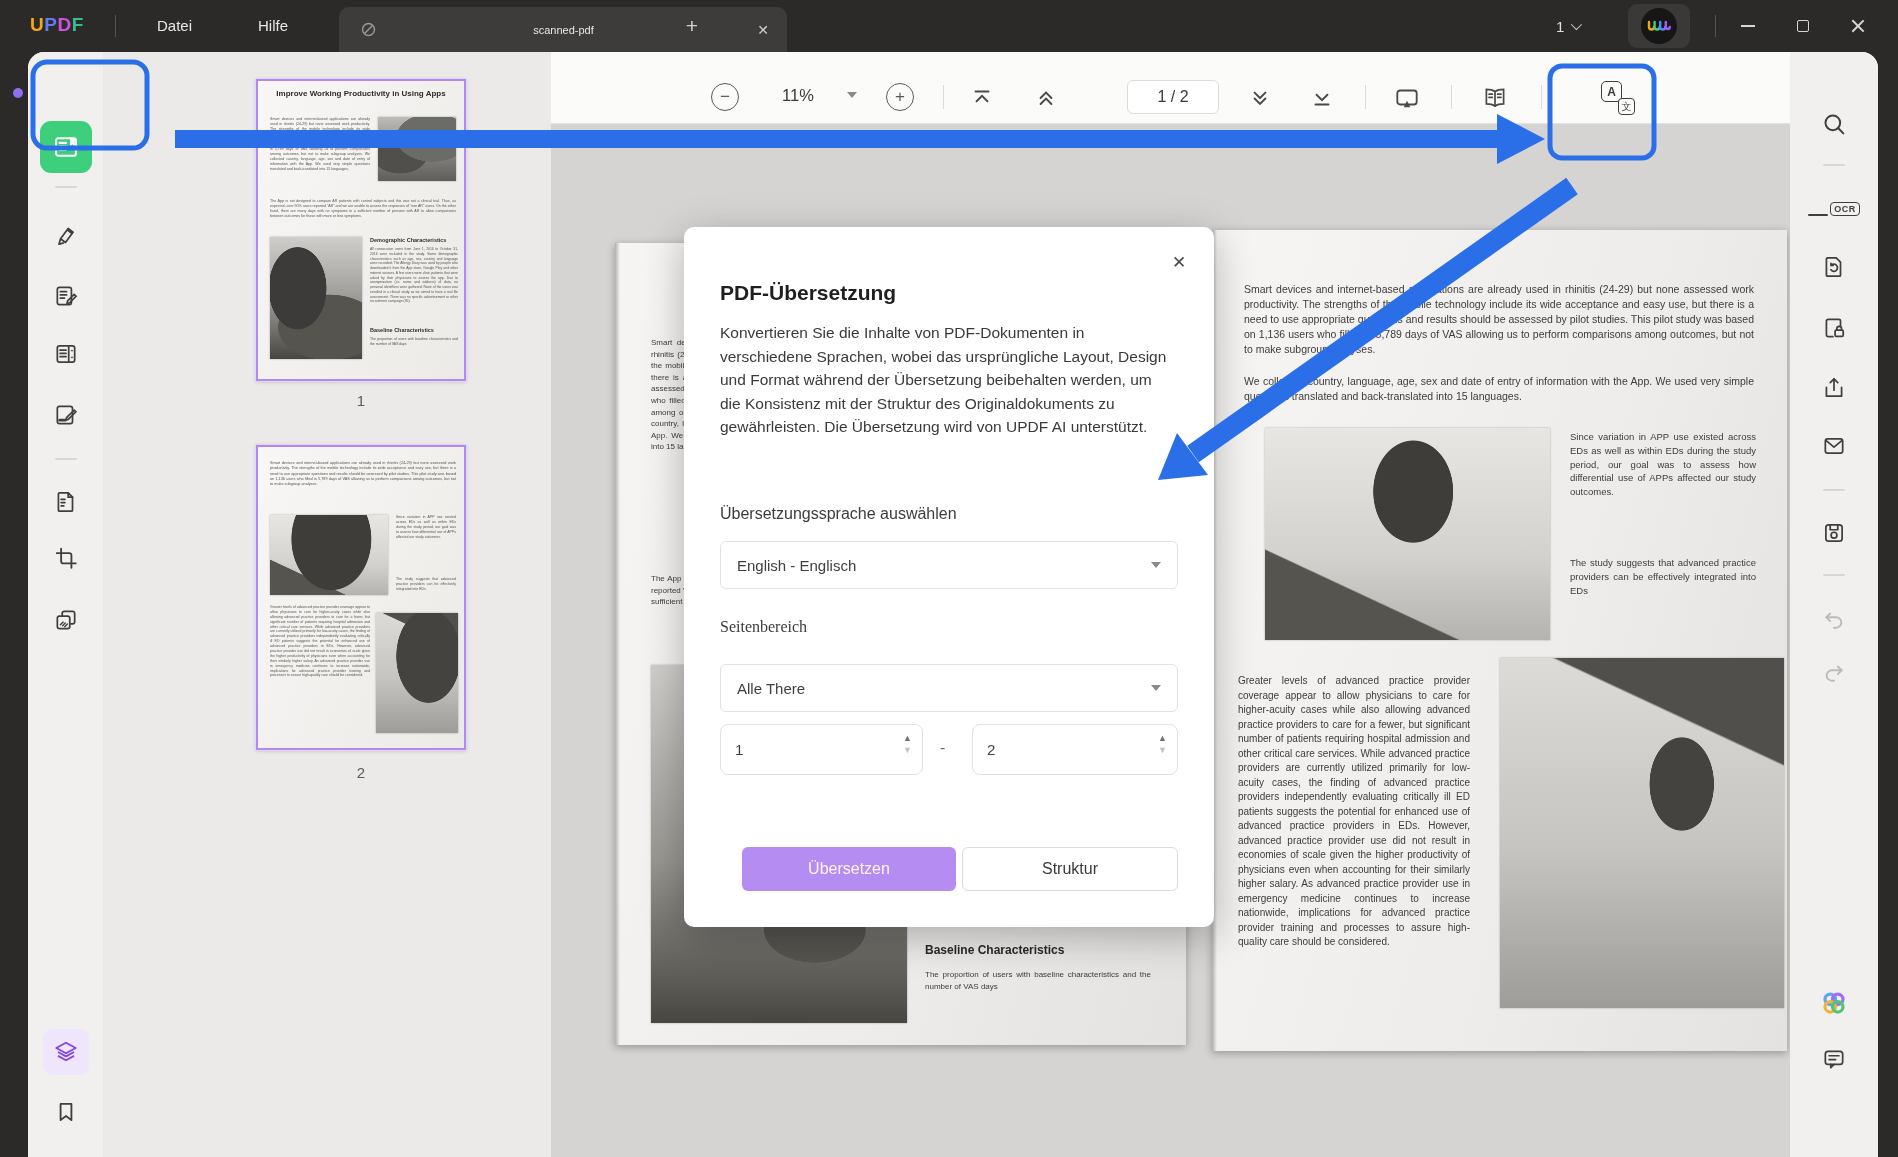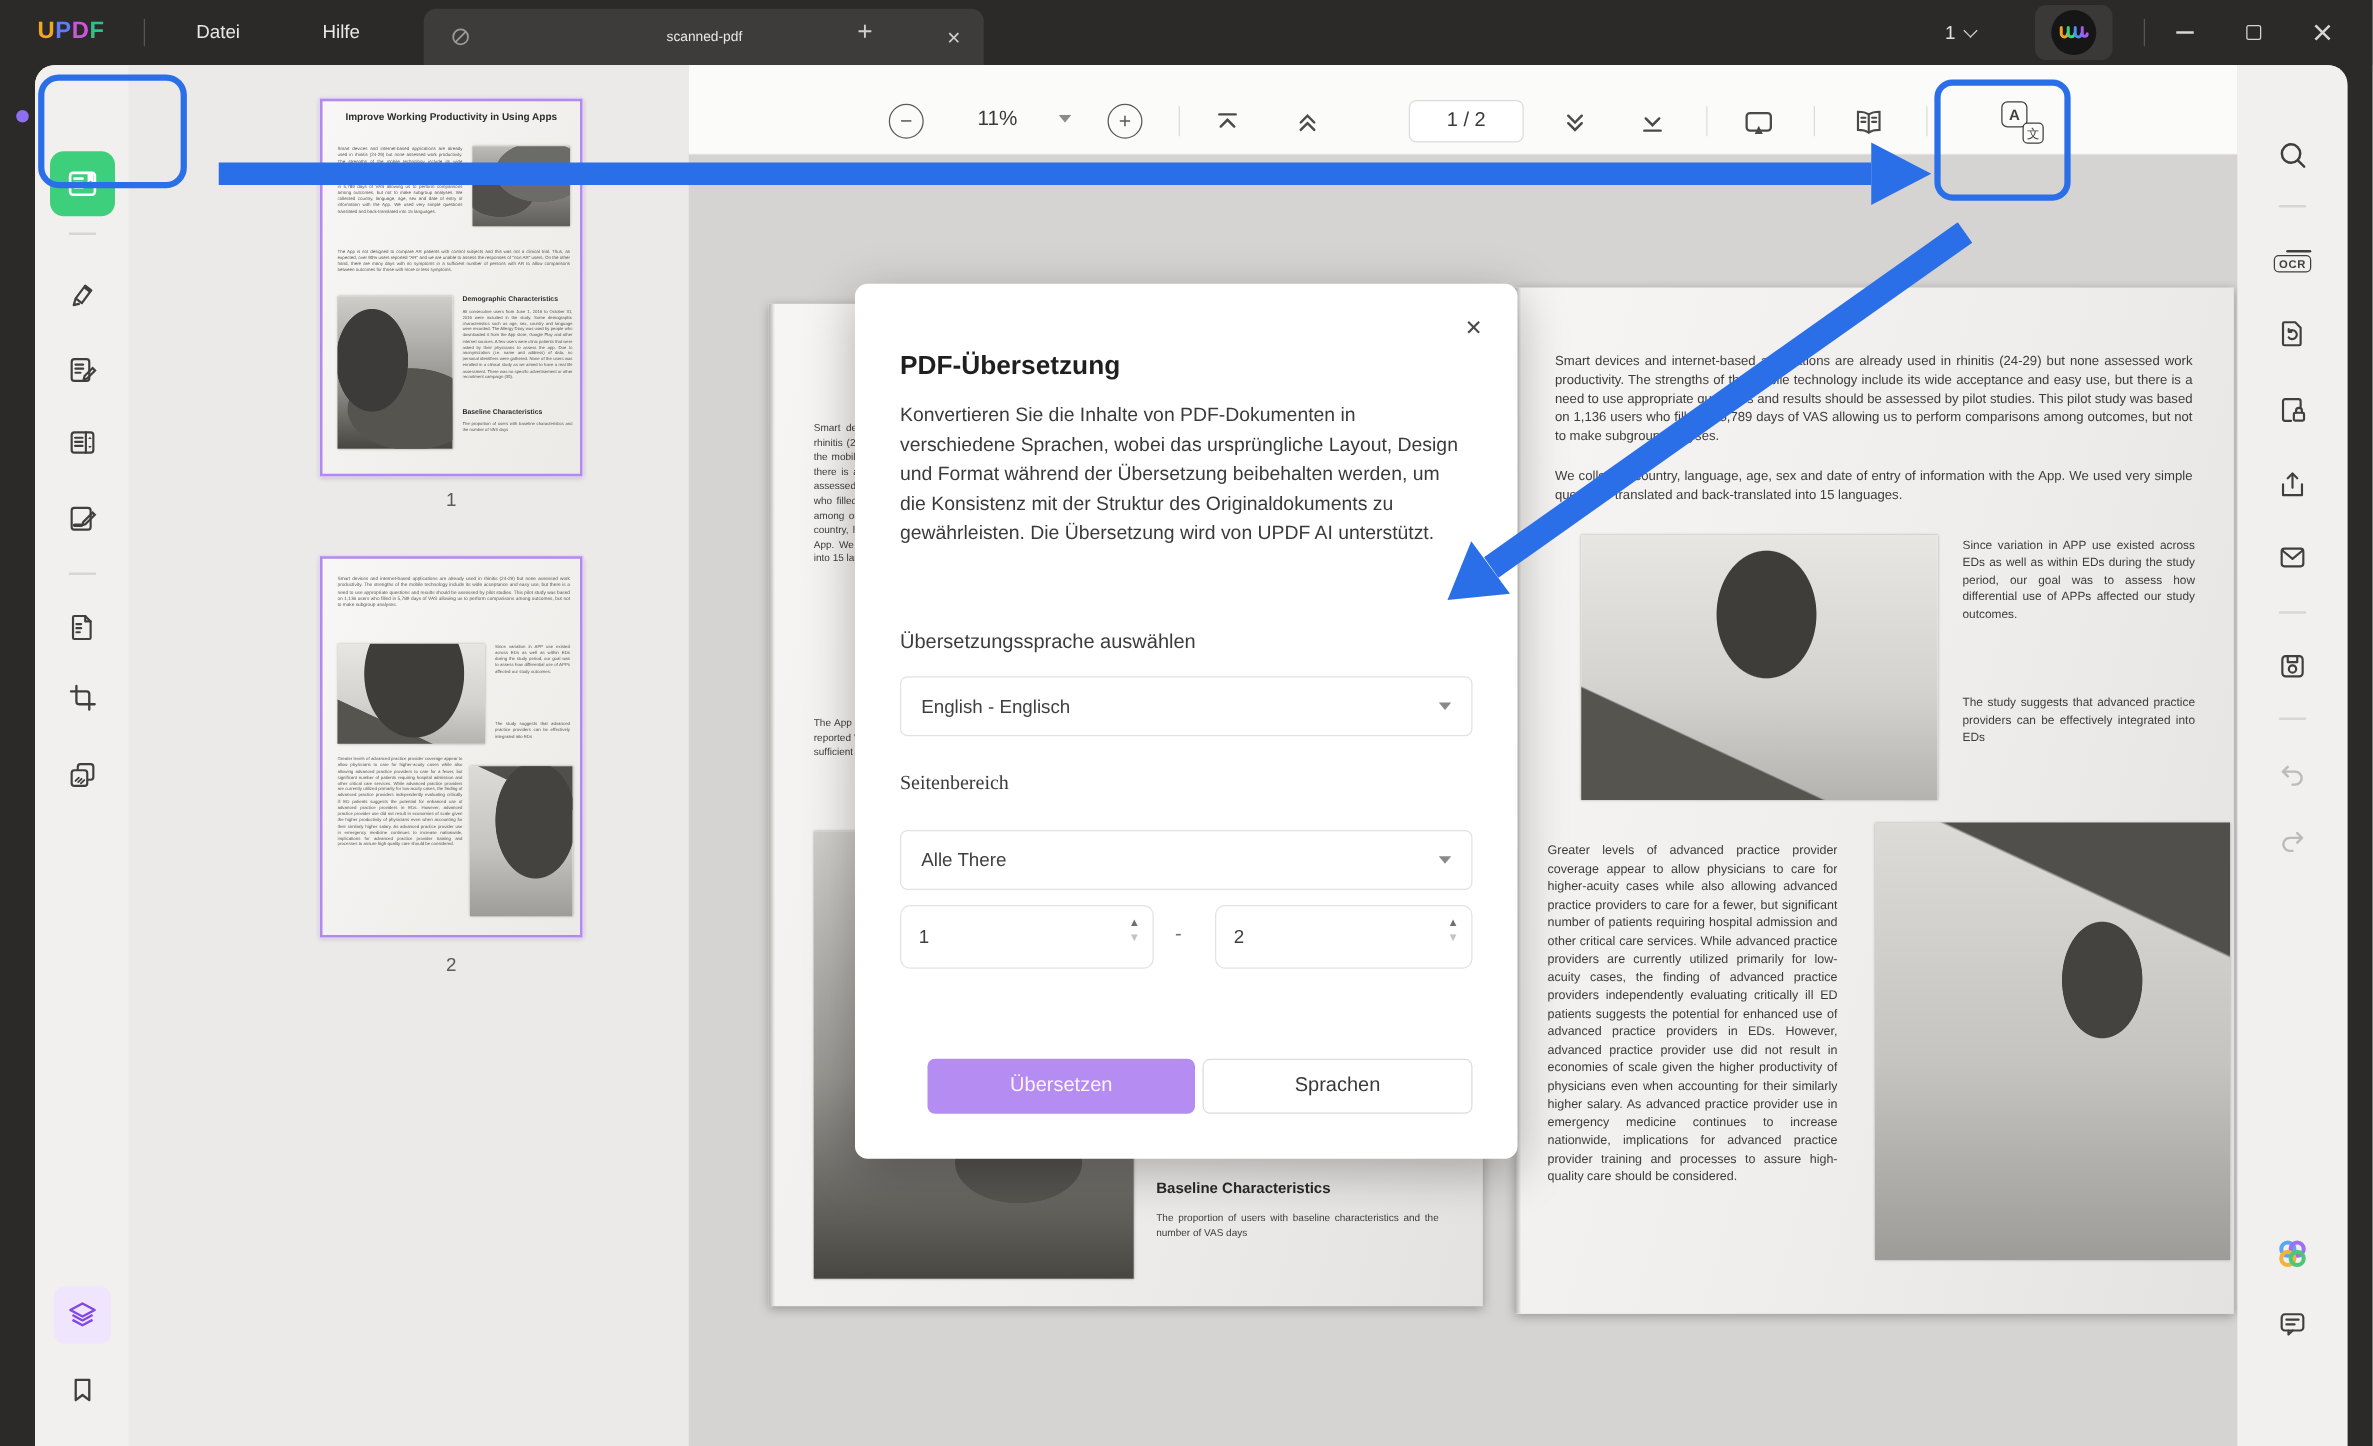--- a/index.html
+++ b/index.html
@@ -41,21 +41,21 @@
   #thumb-panel{ position:absolute; left:75px; top:0; width:448px; height:1105px; background:#ebeae8; }
   #canvas-col { position:absolute; left:523px; top:0; width:1239px; height:1105px; background:#d5d4d2; }
   #right-rail { position:abssolute; }
   #right-rail { position:absolute; left:1762px; top:0; width:88px; height:1105px; background:#f1f0ee; }
 
   
   .rail-btn { position:absolute; width:46px; height:46px; border-radius:9px; display:flex; align-items:center; justify-content:center; cursor:pointer; }
   .rail-div { position:absolute; width:22px; height:2px; background:#d7d6d4; border-radius:2px; }
   .green-btn { background:#3ecf7d; width:52px; height:52px; border-radius:11px; }
   .purple-btn { background:#efe6fd; }
-  .ocr-ic { display:flex; flex-direction:column; align-items:flex-end; gap:2px; }
+  .ocr-ic { display:flex; flex-direction:row; align-items:flex-end; gap:2px; }
   .ocr-top { width:20px; height:2px; background:#3f3f3f; border-radius:2px; }
   .ocr-box { font-size:9px; font-weight:bold; color:#3f3f3f; border:1.7px solid #3f3f3f; border-radius:4px; padding:1px 3px; letter-spacing:.5px; }
 
   
   #toolbar { position:absolute; left:0; top:0; width:1239px; height:72px; background:#fbfbfa; border-bottom:1px solid #e3e2e0; }
   .tool { position:absolute; display:flex; align-items:center; justify-content:center; cursor:pointer; color:#4a4a4a; }
   .zoom-circle { width:28px; height:28px; border:1.6px solid #5a5a5a; border-radius:50%; font-size:17px; color:#5a5a5a; }
   .zoom-pct { font-size:16.5px; color:#3a3a3a; }
   .caret { width:0; height:0; border-left:5px solid transparent; border-right:5px solid transparent; border-top:6px solid #8a8a8a; }
   .tdiv { position:absolute; width:1px; height:24px; background:#dcdbd9; top:33px; }
@@ -482,21 +482,21 @@
   <div class="dash-sep" style="left:256px; top:512px;">-</div>
   <div class="num-input" style="left:288px; top:497px; width:206px;">
     <span>2</span>
     <span class="spinner">
       <span class="up">▲</span>
       <span class="down">▼</span>
     </span>
   </div>
 
   <div class="btn btn-primary" style="left:58px; top:620px; width:214px;">Übersetzen</div>
-  <div class="btn btn-secondary" style="left:278px; top:620px; width:216px;">Sprachen</div>
+  <div class="btn btn-secondary" style="left:278px; top:620px; width:216px;">Struktur</div>
 </div>
 
 <svg id="annotations" viewBox="0 0 1898 1157">
   <rect x="33" y="62" width="114" height="86" rx="14" fill="none" stroke="#2b6fe8" stroke-width="5"></rect>
   <rect x="1550" y="66" width="104" height="92" rx="12" fill="none" stroke="#2b6fe8" stroke-width="5"></rect>
   <g>
     <rect x="175" y="130" width="1322" height="18" fill="#2b6fe8"></rect>
     <polygon points="1497,114 1497,164 1545,139" fill="#2b6fe8"></polygon>
   </g>
   <g>

